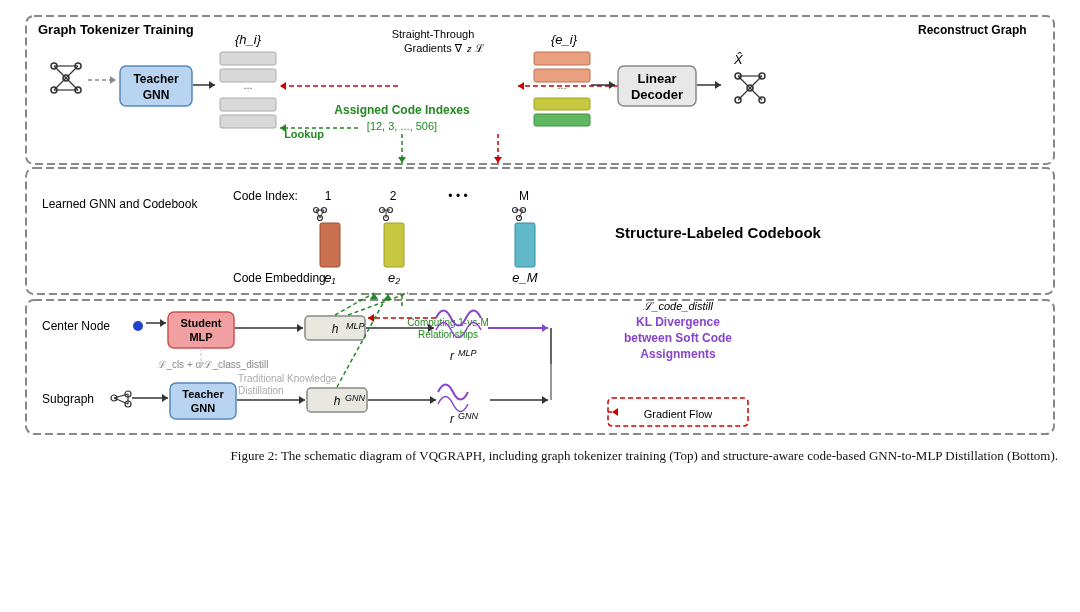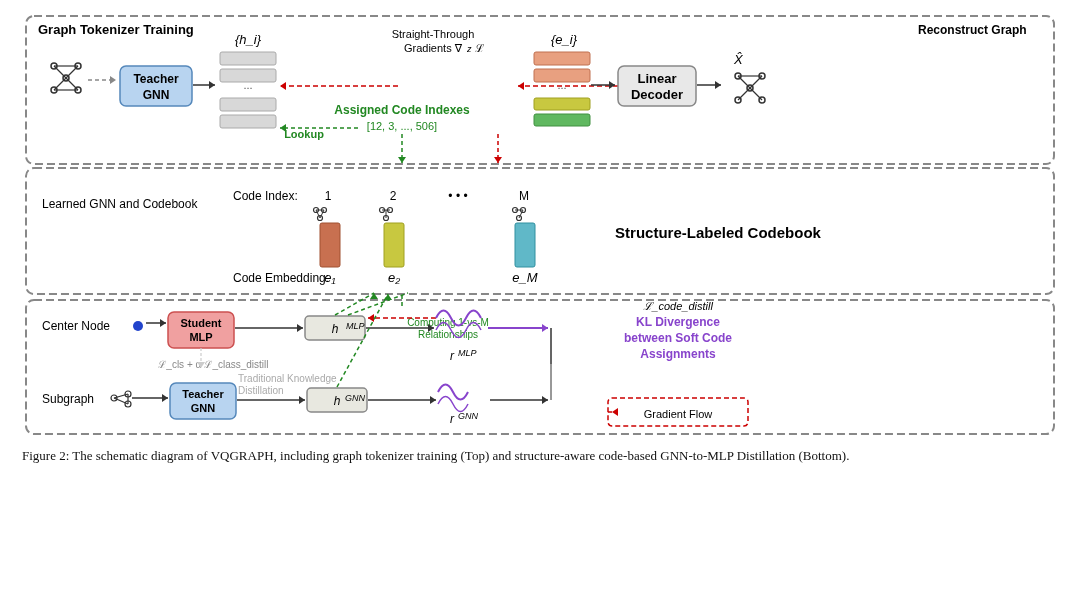--- a/index.html
+++ b/index.html
@@ -18,20 +18,21 @@
       flex-direction: column;
       gap: 4px;
     }
 
     
     .caption {
       font-size: 13px;
       line-height: 1.6;
       padding: 0 4px;
       color: #111;
+      text-align: right;
     }
 
     .full-diagram {
       position: relative;
       width: 100%;
     }
 
     
     .diagram-svg {
       width: 1044px;

